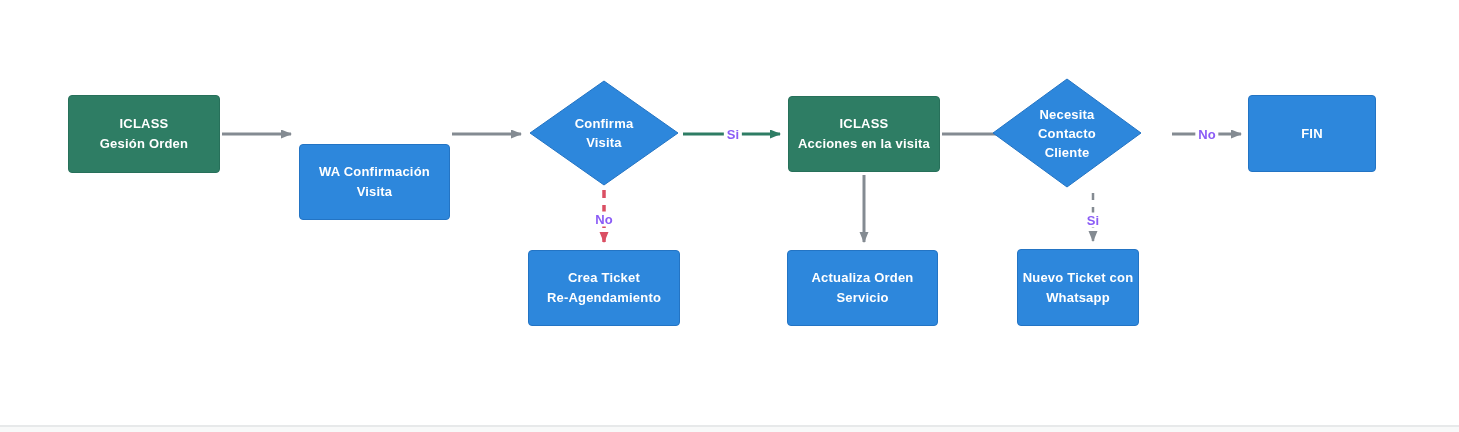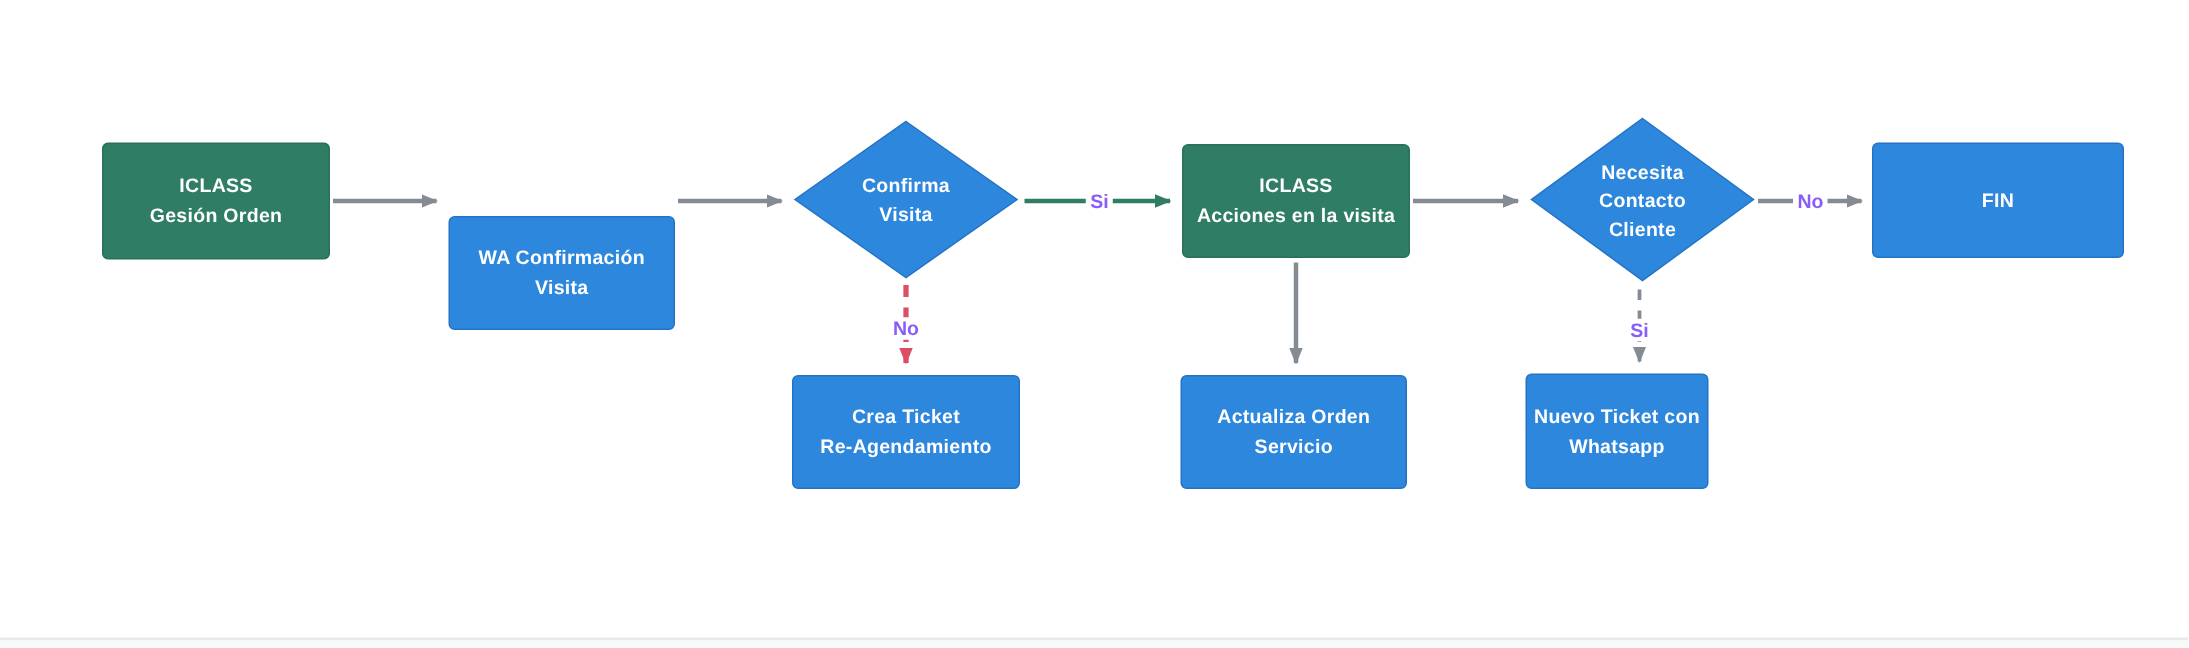--- a/index.html
+++ b/index.html
@@ -123,30 +123,30 @@
     </svg>
     <span class="dlabel">Confirma
 Visita</span>
   </div>
 
   <div class="node process green" style="left:788px; top:96px; width:152px; height:76px;">
     <span>ICLASS
 Acciones en la visita</span>
   </div>
 
-  <div class="node diamond" style="left:1020px; top:78px; width:150px; height:110px;justify-content:center;">
+  <div class="node diamond" style="left:992px; top:78px; width:150px; height:110px;justify-content:center;">
     <svg viewBox="0 0 150 110" preserveAspectRatio="none">
       <polygon points="75,1 149,55 75,109 1,55" fill="#2d87dc" stroke="#2374c4" stroke-width="1"></polygon>
     </svg>
     <span class="dlabel">Necesita
 Contacto
 Cliente</span>
   </div>
 
-  <div class="node process blue" style="left:1248px; top:95px; width:168px; height:77px;">
+  <div class="node process blue" style="left:1248px; top:95px; width:128px; height:77px;">
     <span>FIN</span>
   </div>
 
   <div class="node process blue" style="left:787px; top:250px; width:151px; height:76px;">
     <span>Actualiza Orden
 Servicio</span>
   </div>
 
   <div class="node process blue" style="left:528px; top:250px; width:152px; height:76px;">
     <span>Crea Ticket

